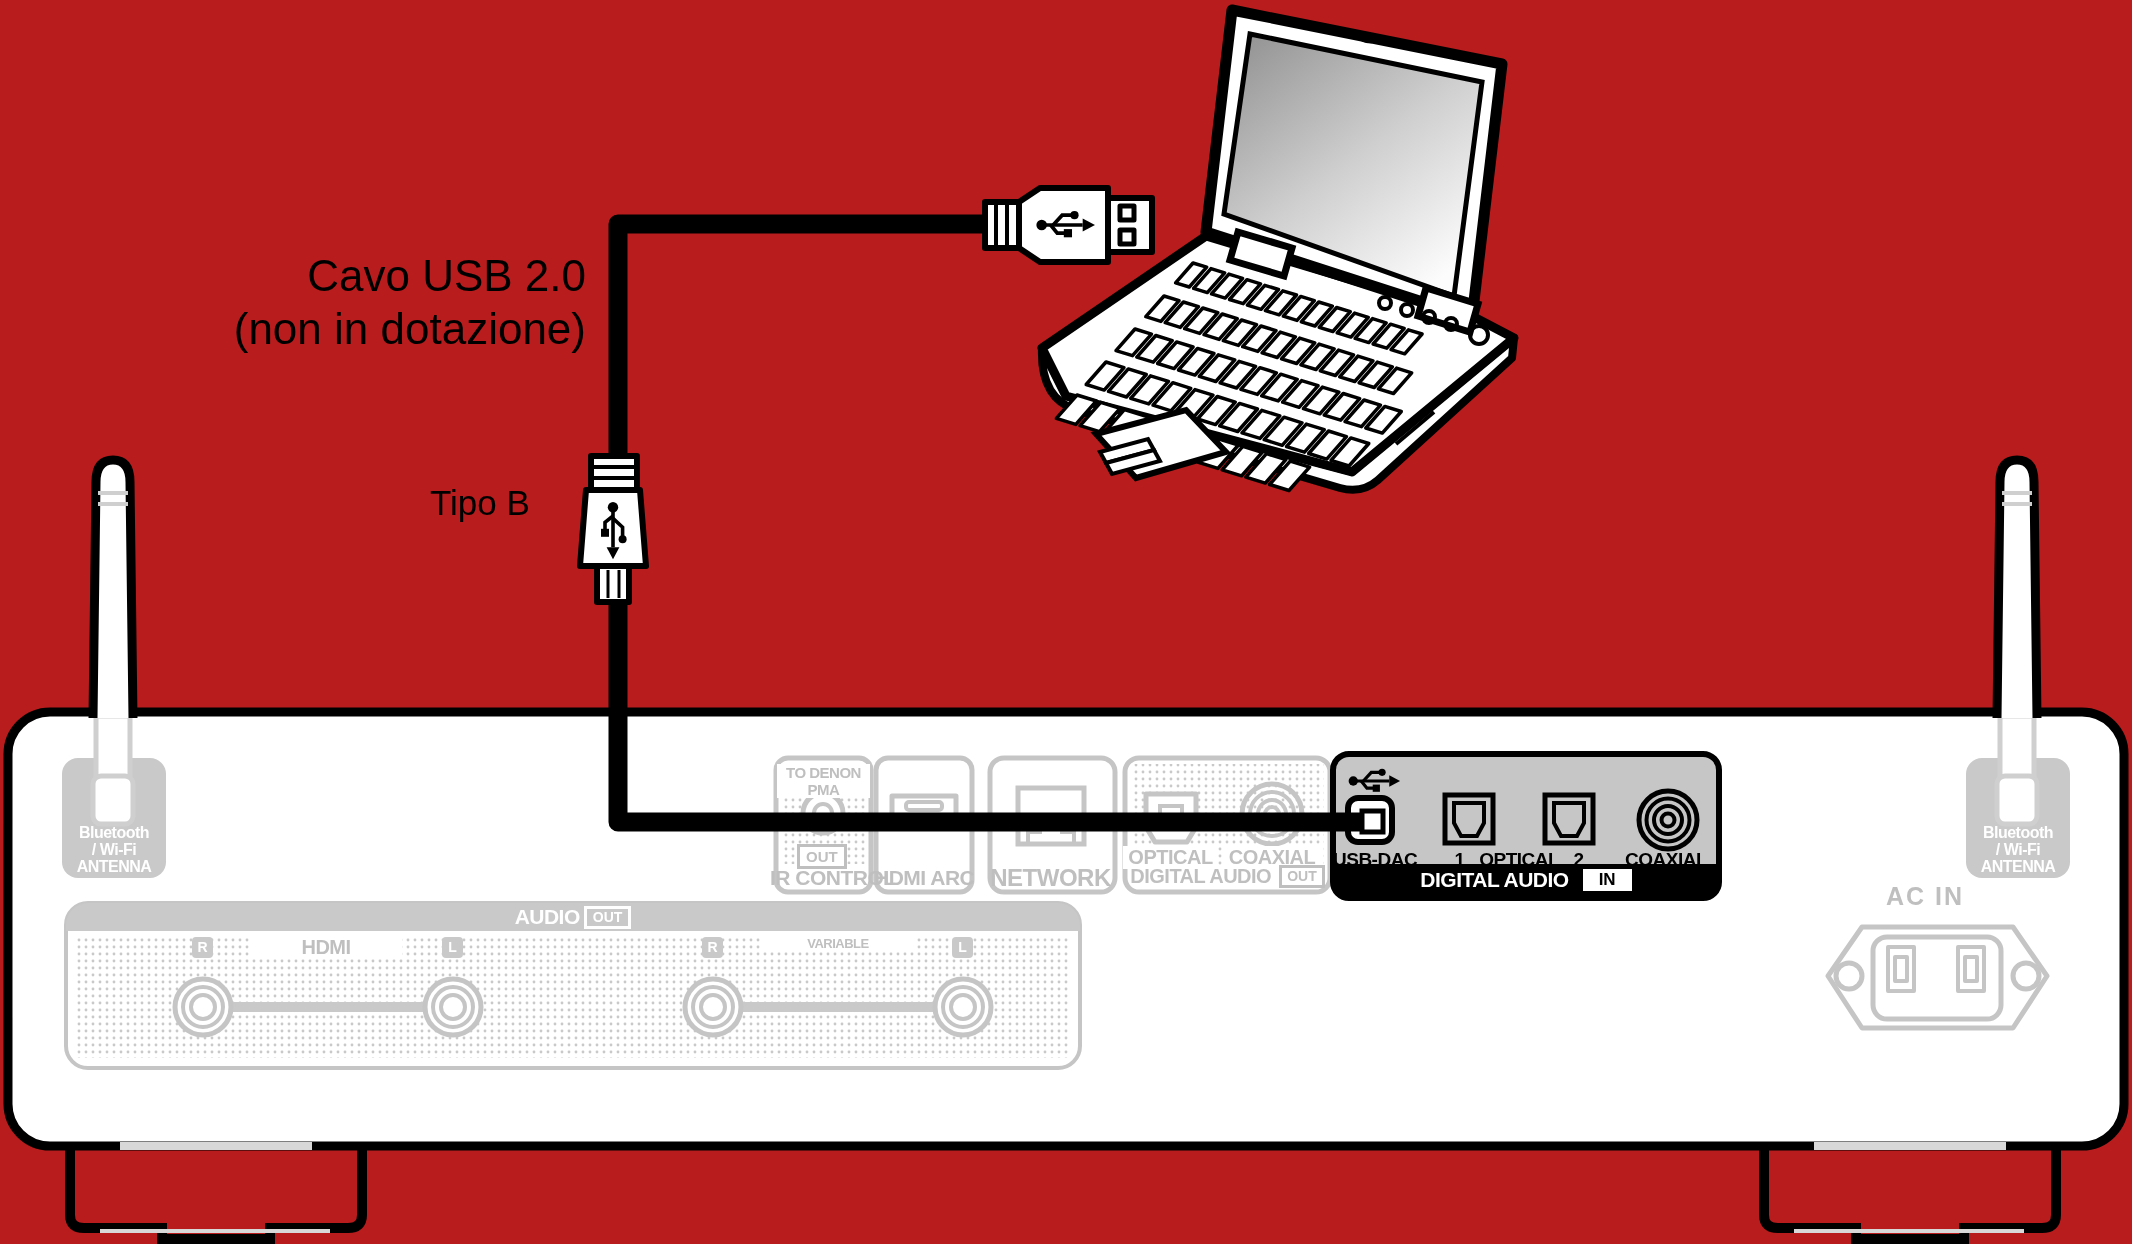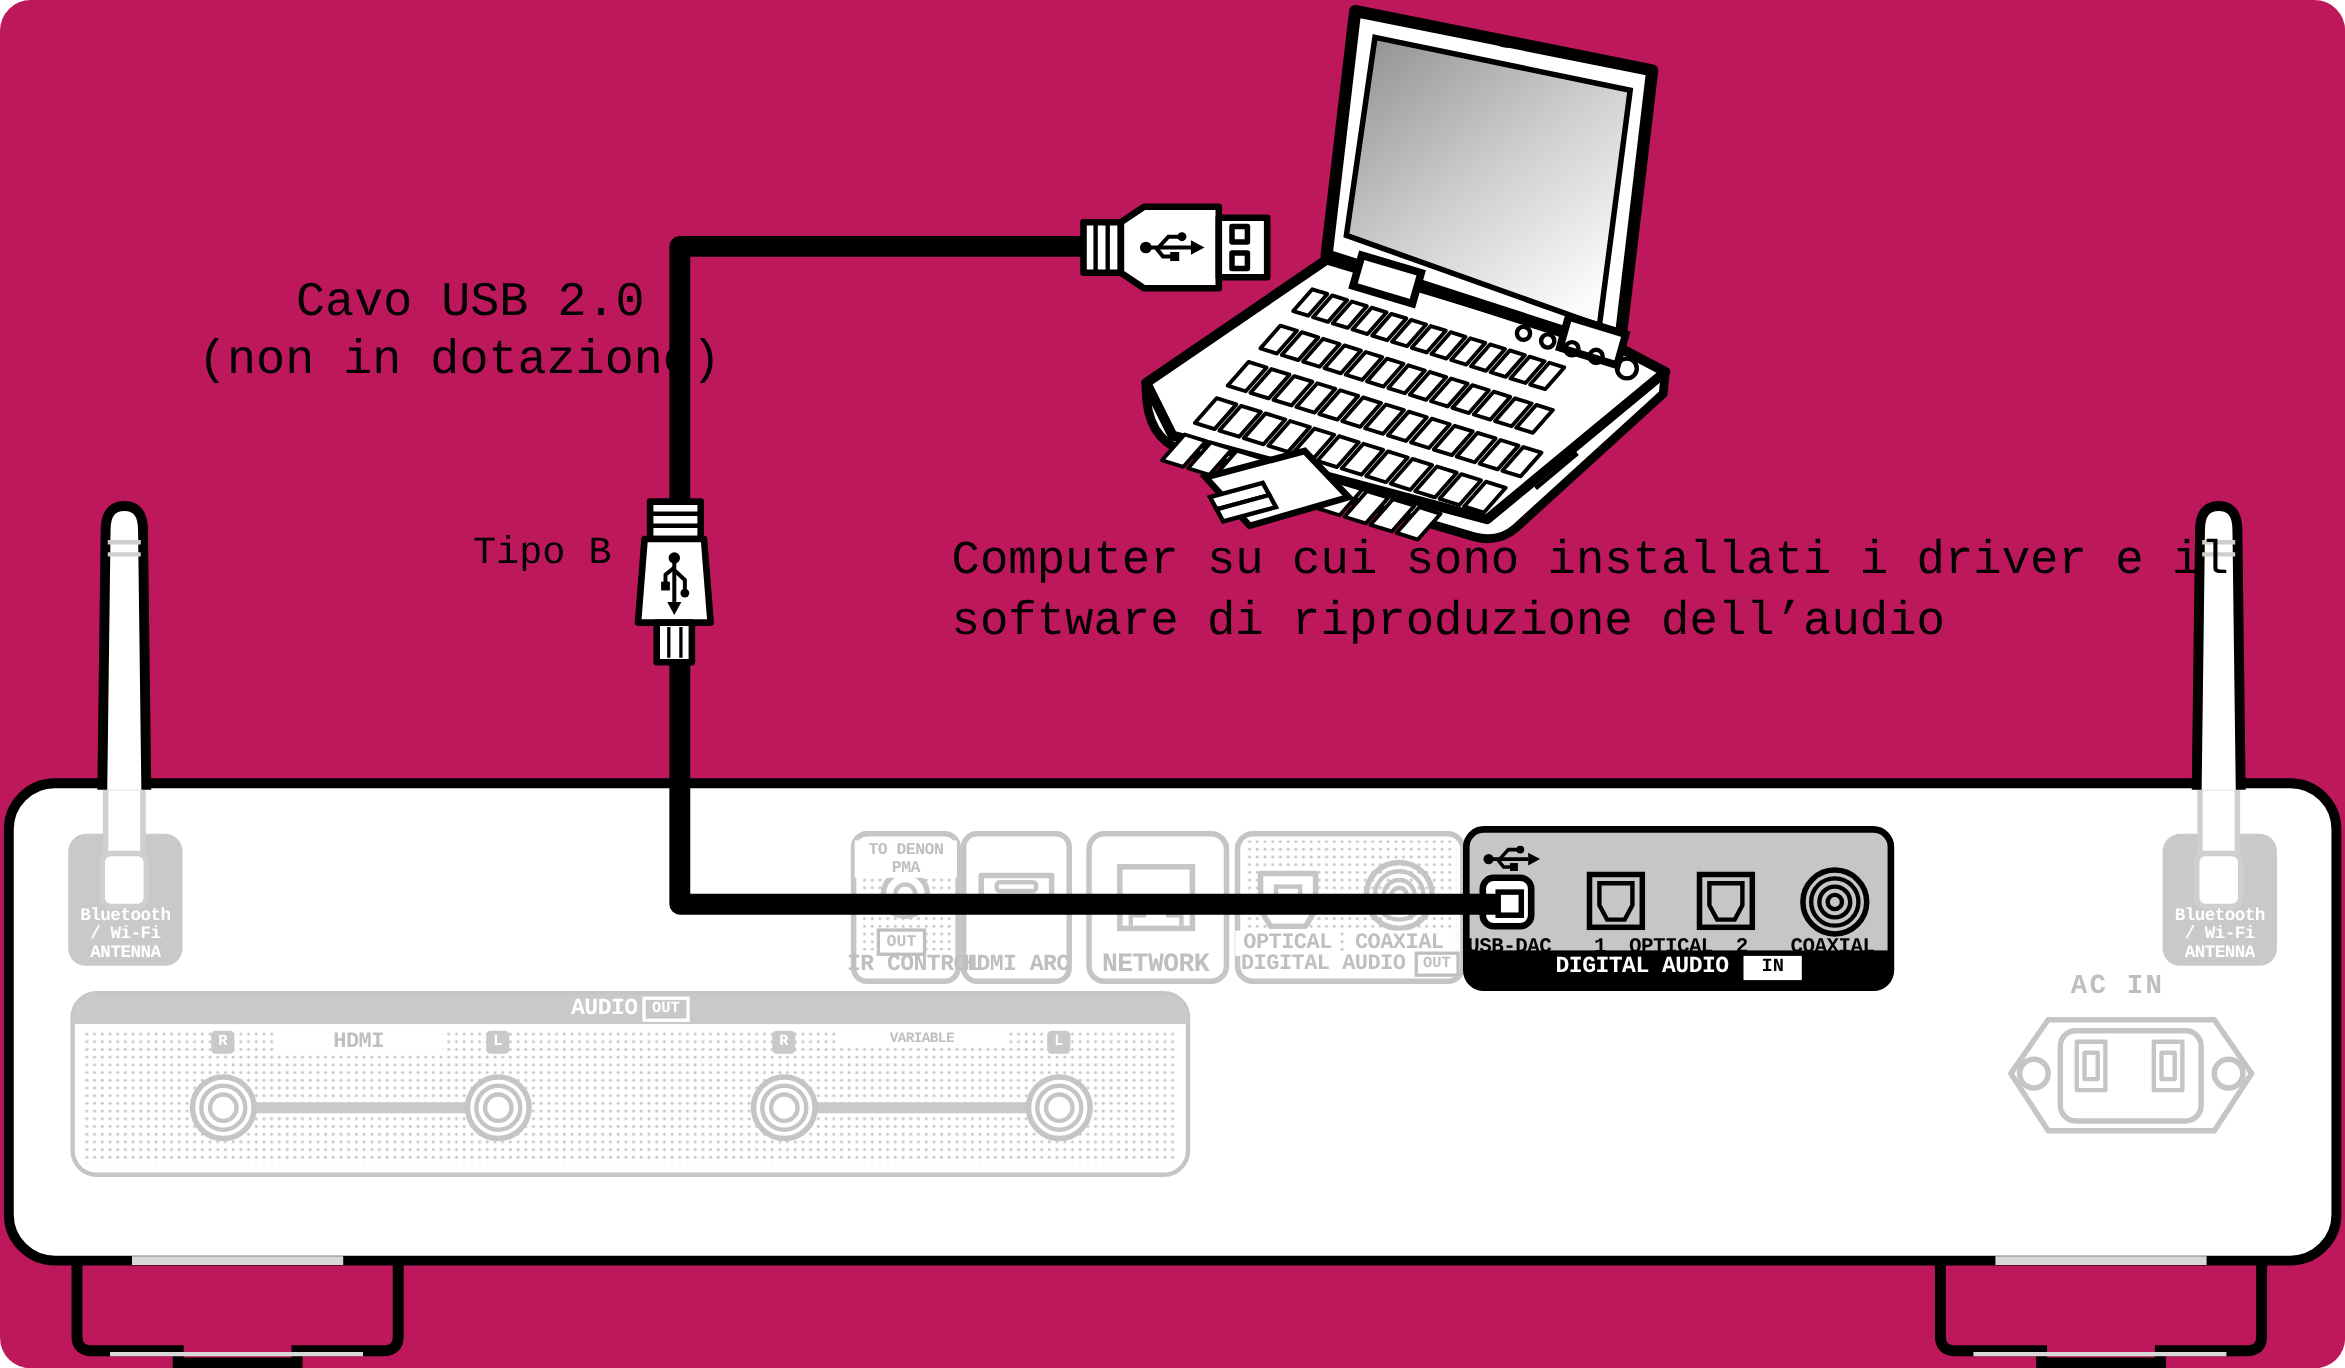--- a/index.html
+++ b/index.html
@@ -1,17 +1,17 @@
 <!DOCTYPE html>
 <html><head>
 <meta charset="utf-8">
 <style>
   html,body{margin:0;padding:0;background:#fff;}
-  .stage{position:relative;width:2132px;height:1244px;background:#be185d;
-         font-family:Liberation Mono, monospace;overflow:hidden;border-radius:28px;}
+  .stage{position:relative;width:2132px;height:1244px;background:#b91c1c;
+         font-family:Liberation Sans, sans-serif;overflow:hidden;}
   svg.art{position:absolute;left:0;top:0;}
   .lbl{position:absolute;white-space:nowrap;}
   .b{font-weight:bold;letter-spacing:-0.5px;}
   .ctr{text-align:center;}
   .gray{color:#bfbfbf;}
   .blk{color:#000;}
   .wht{color:#fff;}
 
   
   .l-cavo{left:180px;top:249px;width:406px;text-align:right;font-size:44px;line-height:53px;color:#000;}
@@ -303,24 +303,20 @@
   </g>
 </svg>
 
 <div class="lbl l-cavo">
   <div>Cavo USB 2.0</div>
   <div>(non in dotazione)</div>
 </div>
 
 <div class="lbl l-tipob">Tipo B</div>
 
-<div class="lbl l-computer">
-  <div>Computer su cui sono installati i driver e il</div>
-  <div>software di riproduzione dell’audio</div>
-</div>
 
 <div class="lbl l-todenon b gray ctr">
   <div>TO DENON</div>
   <div>PMA</div>
 </div>
 <div class="lbl l-out1">
   <span class="badge badge-gray">OUT</span>
 </div>
 <div class="lbl l-ircontrol b gray ctr">IR CONTROL</div>
 <div class="lbl l-hdmiarc b gray ctr">HDMI ARC</div>

